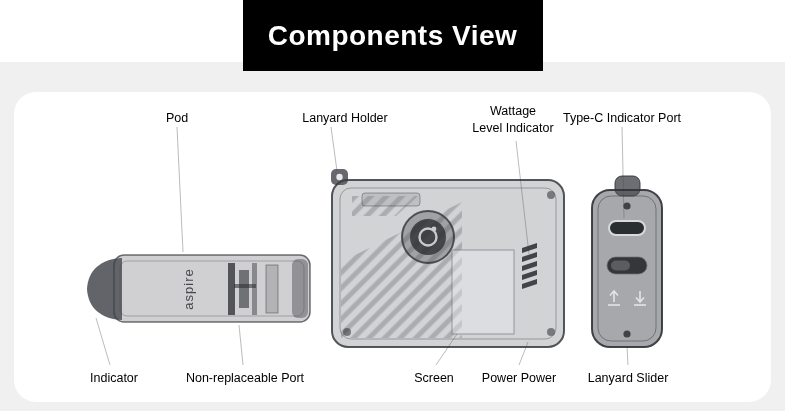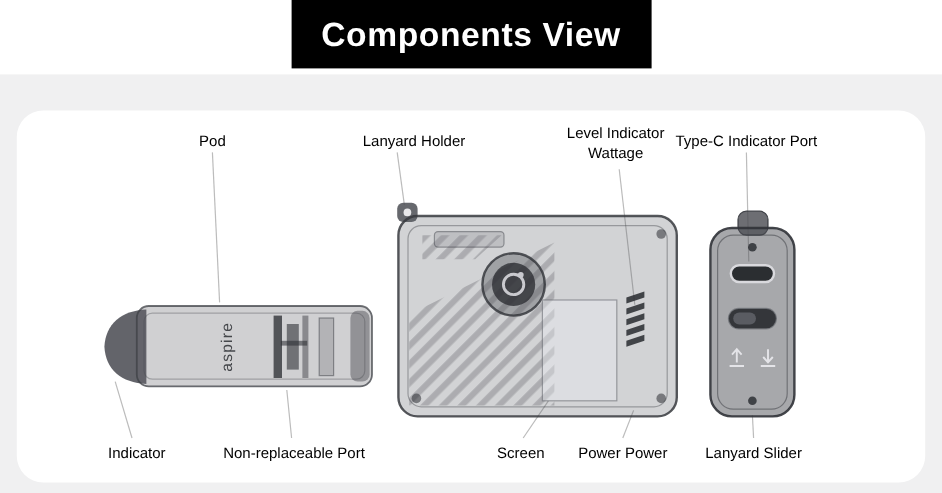--- a/index.html
+++ b/index.html
@@ -5,21 +5,21 @@
   html,body{margin:0;padding:0;}
   body{
     width:785px;height:411px;position:relative;overflow:hidden;
     background:#ffffff;
     font-family:"Liberation Sans",sans-serif;
   }
   .gray-bg{position:absolute;left:0;top:62px;width:785px;height:349px;background:#f0f0f1;}
   .card{position:absolute;left:14px;top:92px;width:757px;height:310px;background:#ffffff;border-radius:22px;}
   .banner{
     position:absolute;left:50%;top:0;transform:translateX(-50%);
-    width:300px;height:57px;background:#000;color:#fff;
+    width:300px;height:71px;background:#000;color:#fff;
     display:flex;align-items:center;justify-content:center;
     font-size:28px;font-weight:600;letter-spacing:.5px;
   }
   .art{position:absolute;left:0;top:0;pointer-events:none;}
   .lbl{
     position:absolute;transform:translateX(-50%);
     font-size:12.5px;color:#000000;white-space:nowrap;text-align:center;
     line-height:16px;
   }
   .lbl-pod{left:177px;top:110px;}
@@ -38,22 +38,22 @@
 <div class="gray-bg"></div>
 <div class="card"></div>
 
 <div class="banner">
   <span>Components View</span>
 </div>
 
 <div class="lbl lbl-pod">Pod</div>
 <div class="lbl lbl-lanyard">Lanyard Holder</div>
 <div class="lbl lbl-wattage">
+  <div>Wattage</div>
   <div>Level Indicator</div>
-  <div>Wattage</div>
 </div>
 <div class="lbl lbl-typec">Type-C Indicator Port</div>
 <div class="lbl lbl-mouthpiece">Indicator</div>
 <div class="lbl lbl-coil">Non-replaceable Port</div>
 <div class="lbl lbl-screen">Screen</div>
 <div class="lbl lbl-power">Power Power</div>
 <div class="lbl lbl-airflow">Lanyard Slider</div>
 
 <svg class="art" width="785" height="411" viewBox="0 0 785 411">
   <defs>

